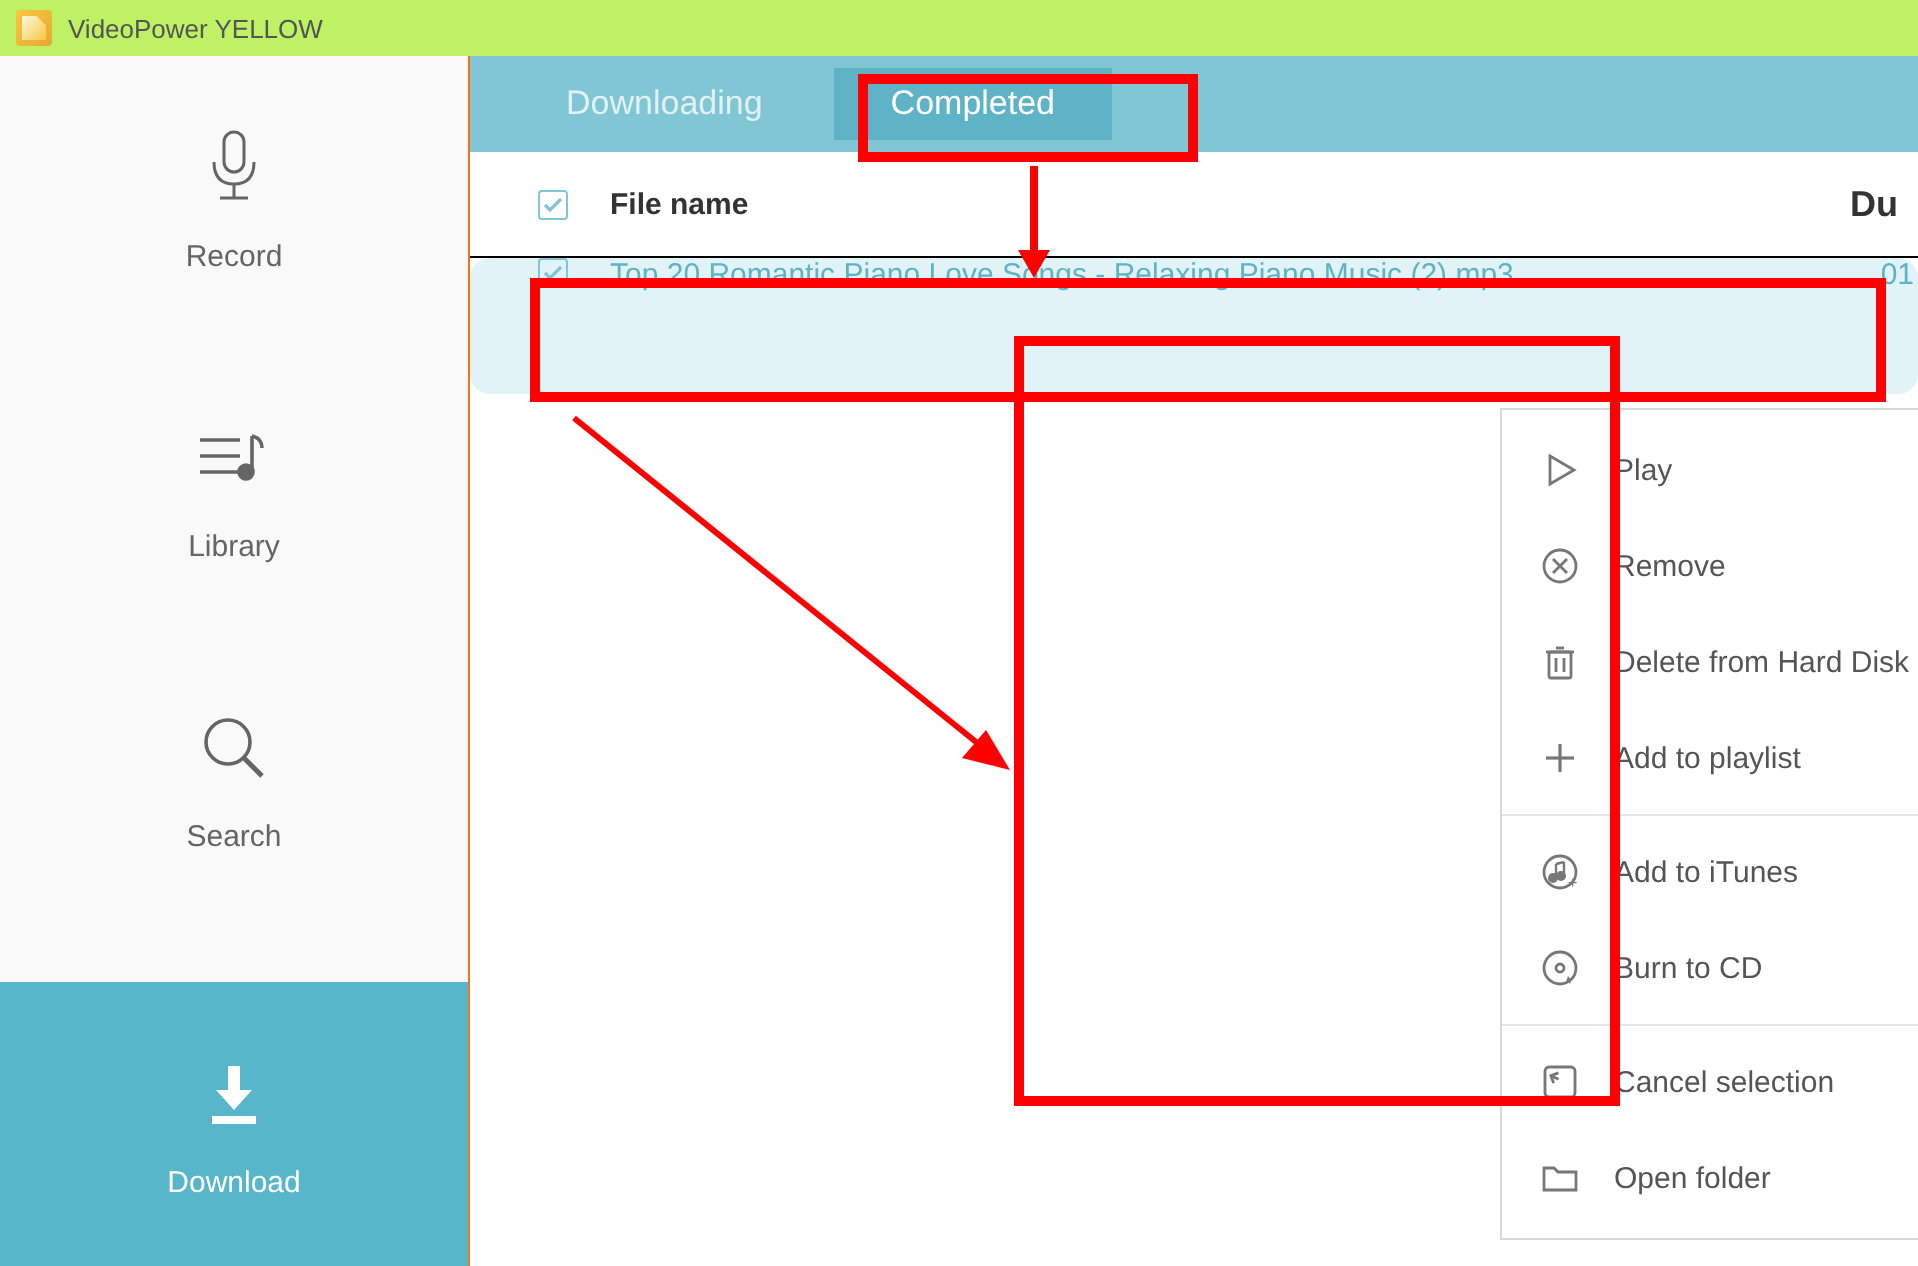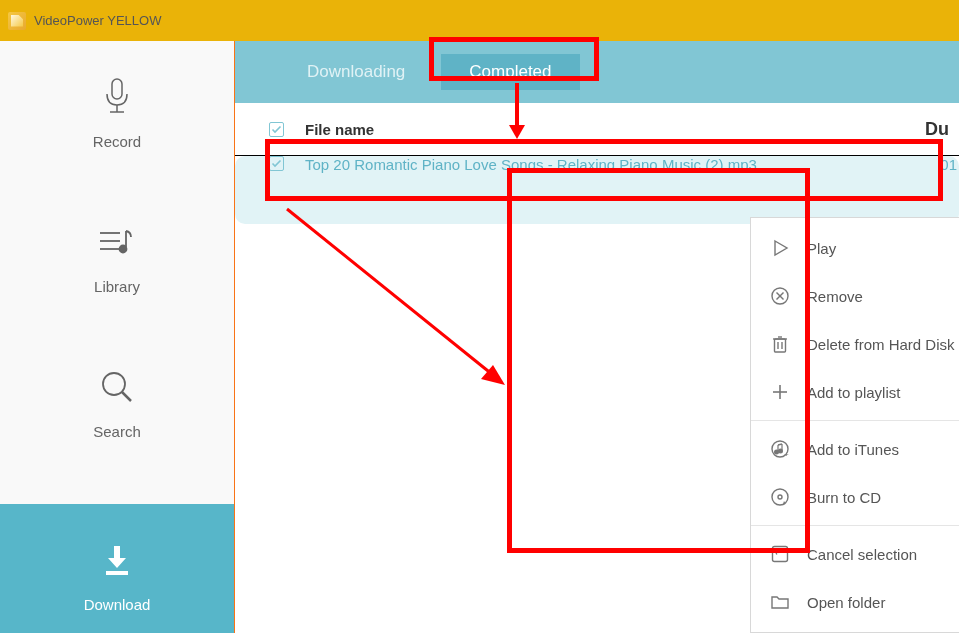--- a/index.html
+++ b/index.html
@@ -1,33 +1,33 @@
 <!DOCTYPE html>
 <html><head>
   <meta charset="utf-8">
   <style>
     * { margin: 0; padding: 0; box-sizing: border-box; }
     body { font-family: 'Segoe UI', Arial, sans-serif; width: 959px; height: 633px; overflow: hidden; background: #fff; position: relative; }
     
-    .title-bar { height: 41px; background: #eab308; display: flex; align-items: center; padding: 0 8px; gap: 8px; }
+    .title-bar { height: 28px; background: #bef264; display: flex; align-items: center; padding: 0 8px; gap: 8px; }
     .title-bar .logo { width: 18px; height: 18px; background: linear-gradient(135deg, #f5c842, #e8a830); border-radius: 2px; position: relative; }
     .title-bar .logo::after { content: ''; position: absolute; left: 3px; top: 3px; width: 12px; height: 12px; background: linear-gradient(135deg, #fff8e0, #f5c842); clip-path: polygon(0 0, 60% 0, 100% 40%, 100% 100%, 0 100%); }
     .title-bar .title-text { font-size: 13px; color: #555; }
     
     .app-body { display: flex; height: calc(100% - 25px); }
     
     .sidebar { width: 235px; background: #f9f9f9; border-right: 1px solid #f97316; display: flex; flex-direction: column; }
     .sidebar-item { display: flex; flex-direction: column; align-items: center; justify-content: center; height: 152px; cursor: pointer; color: #656565; }
     .sidebar-item.active { background: #57b6c9; color: #fff; margin-top: 28px; }
     .sidebar-item .icon-wrap { width: 40px; height: 40px; display: flex; align-items: center; justify-content: center; margin-bottom: 16px; }
     .sidebar-item .label { font-size: 15px; }
     
     .main-area { flex: 1; display: flex; flex-direction: column; position: relative; }
     
-    .tabs-bar { height: 62px; background: #81c6d4; display: flex; align-items: center; padding: 0 44px; gap: 8px; }
+    .tabs-bar { height: 48px; background: #81c6d4; display: flex; align-items: center; padding: 0 20px; gap: 8px; }
     .tab { padding: 8px 28px; font-size: 17px; color: #e0f2f5; cursor: pointer; }
     .tab.active { background: #5fb3c6; color: #fff; }
     
     .table-header { height: 53px; display: flex; align-items: center; border-bottom: 1px solid #000000; padding: 0 16px; }
     .checkbox-cell { width: 50px; display: flex; align-items: center; justify-content: center; }
     .checkbox { width: 15px; height: 15px; border: 1px solid #81c6d4; border-radius: 2px; display: flex; align-items: center; justify-content: center; cursor: pointer; }
     .checkbox.checked svg { display: block; }
     .filename-header { font-size: 15px; font-weight: bold; color: #333; margin-left: 4px; }
     .dur-header { position: absolute; right: 10px; font-size: 18px; font-weight: bold; color: #333; }
     

